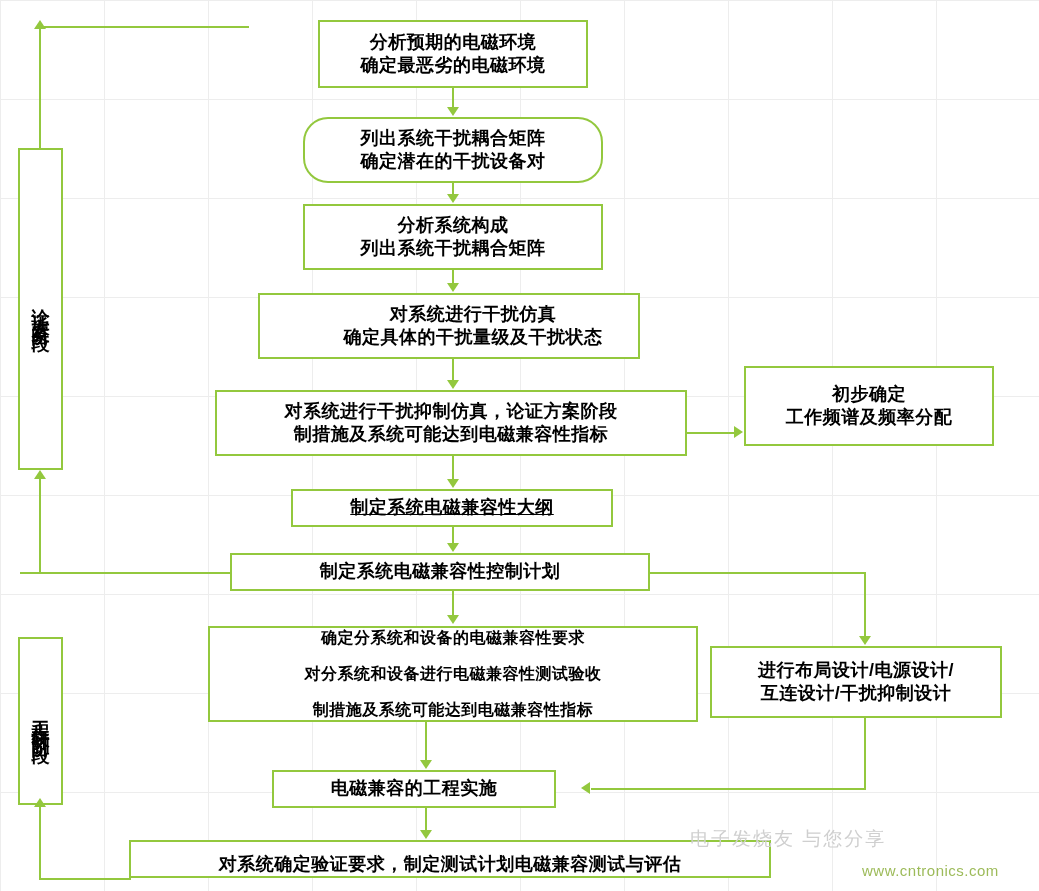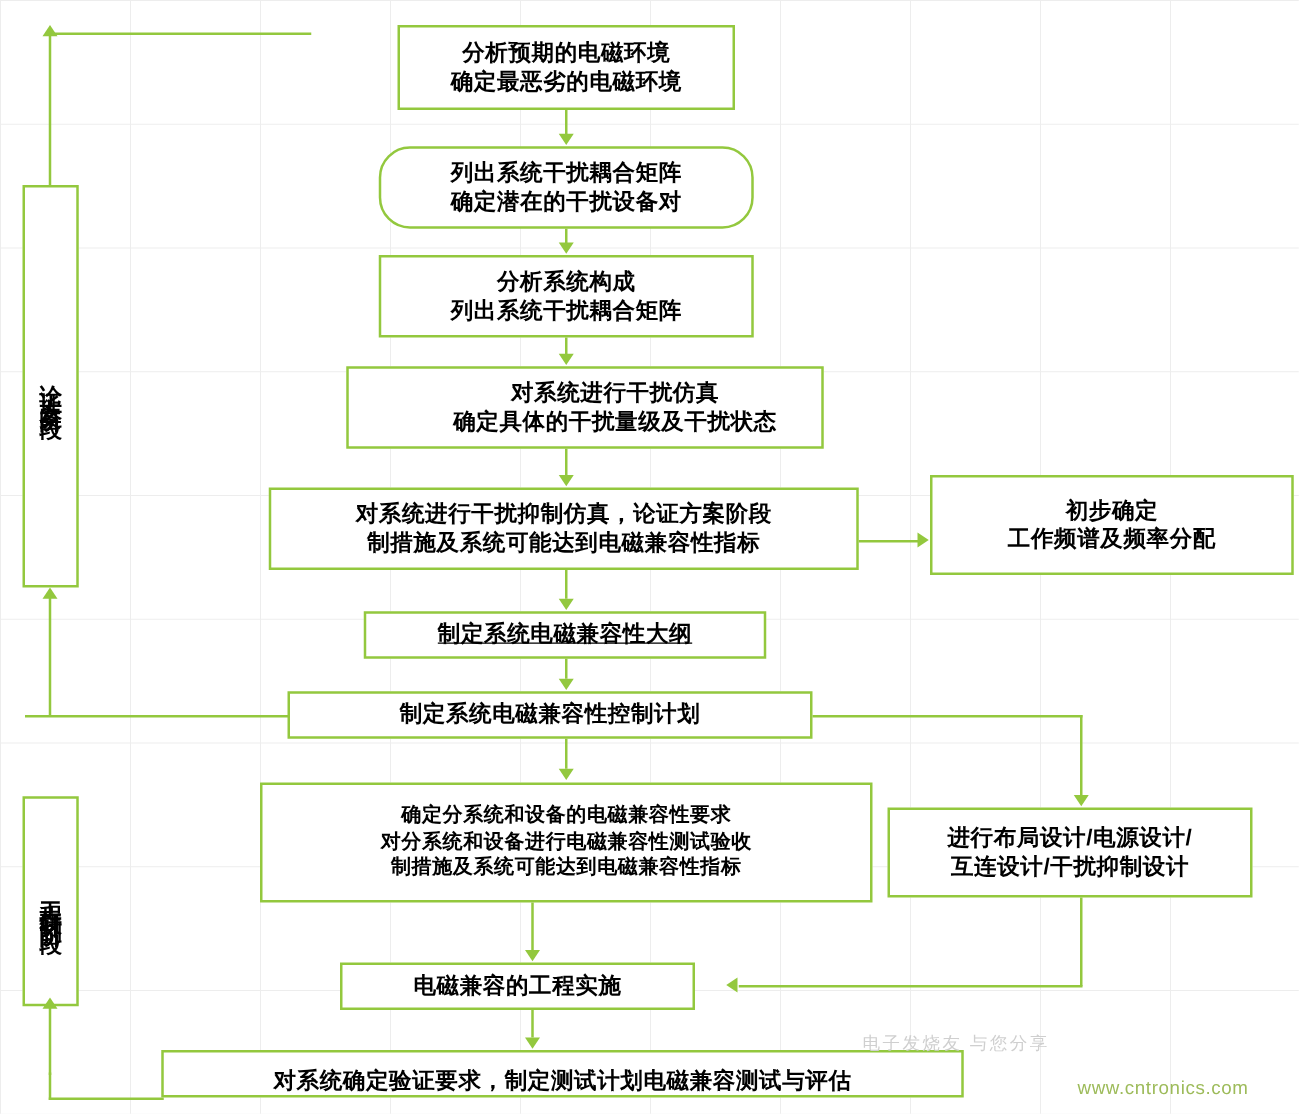--- a/index.html
+++ b/index.html
@@ -85,21 +85,21 @@
     border-left: 9px solid #93c83e;
   }
   .arrow-left {
     border-top: 6px solid transparent;
     border-bottom: 6px solid transparent;
     border-right: 9px solid #93c83e;
   }
   .watermark {
     position: absolute;
     color: #cfcfcf;
-    font-size: 14px;
+    font-size: 19px;
     letter-spacing: 2px;
     white-space: nowrap;
     user-select: none;
   }
   .watermark.url {
     color: #9dbb5a;
     font-size: 15px;
     letter-spacing: 0.5px;
   }
 </style>
@@ -120,44 +120,44 @@
   <div class="node f18" style="left:303px; top:117px; width:300px; height:66px;border-radius:25px;">
     <span class="ln">列出系统干扰耦合矩阵</span>
     <span class="ln">确定潜在的干扰设备对</span>
   </div>
 
   <div class="node f18" style="left:303px; top:204px; width:300px; height:66px;">
     <span class="ln">分析系统构成</span>
     <span class="ln">列出系统干扰耦合矩阵</span>
   </div>
 
-  <div class="node f18" style="left:277px; top:293px; width:382px; height:66px;padding-left:48px;">
+  <div class="node f18" style="left:258px; top:293px; width:382px; height:66px;padding-left:48px;">
     <span class="ln">对系统进行干扰仿真</span>
     <span class="ln">确定具体的干扰量级及干扰状态</span>
   </div>
 
   <div class="node f18" style="left:215px; top:390px; width:472px; height:66px;">
     <span class="ln">对系统进行干扰抑制仿真，论证方案阶段</span>
     <span class="ln">制措施及系统可能达到电磁兼容性指标</span>
   </div>
 
-  <div class="node f18" style="left:744px; top:380px; width:291px; height:80px;justify-content:center;">
+  <div class="node f18" style="left:744px; top:366px; width:250px; height:80px;justify-content:center;">
     <span class="ln">初步确定</span>
     <span class="ln">工作频谱及频率分配</span>
   </div>
 
   <div class="node f18" style="left:291px; top:489px; width:322px; height:38px;text-decoration:underline;">
     <span class="ln">制定系统电磁兼容性大纲</span>
   </div>
 
   <div class="node f18" style="left:230px; top:553px; width:420px; height:38px;">
     <span class="ln">制定系统电磁兼容性控制计划</span>
   </div>
 
-  <div class="node f16" style="left:208px; top:626px; width:490px; height:96px;">
+  <div class="node f16" style="left:208px; top:626px; width:490px; height:96px;justify-content:space-between;">
     <span class="ln">确定分系统和设备的电磁兼容性要求</span>
     <span class="ln">对分系统和设备进行电磁兼容性测试验收</span>
     <span class="ln">制措施及系统可能达到电磁兼容性指标</span>
   </div>
 
   <div class="node f18" style="left:710px; top:646px; width:292px; height:72px;">
     <span class="ln">进行布局设计/电源设计/</span>
     <span class="ln">互连设计/干扰抑制设计</span>
   </div>
 

